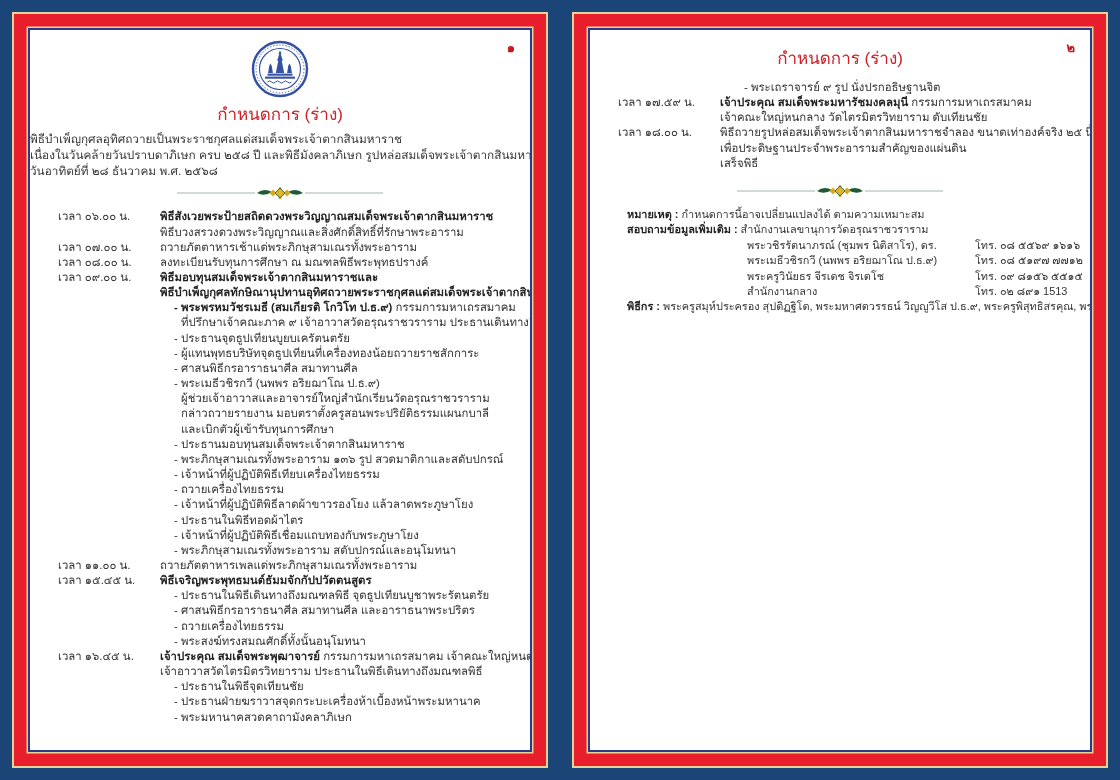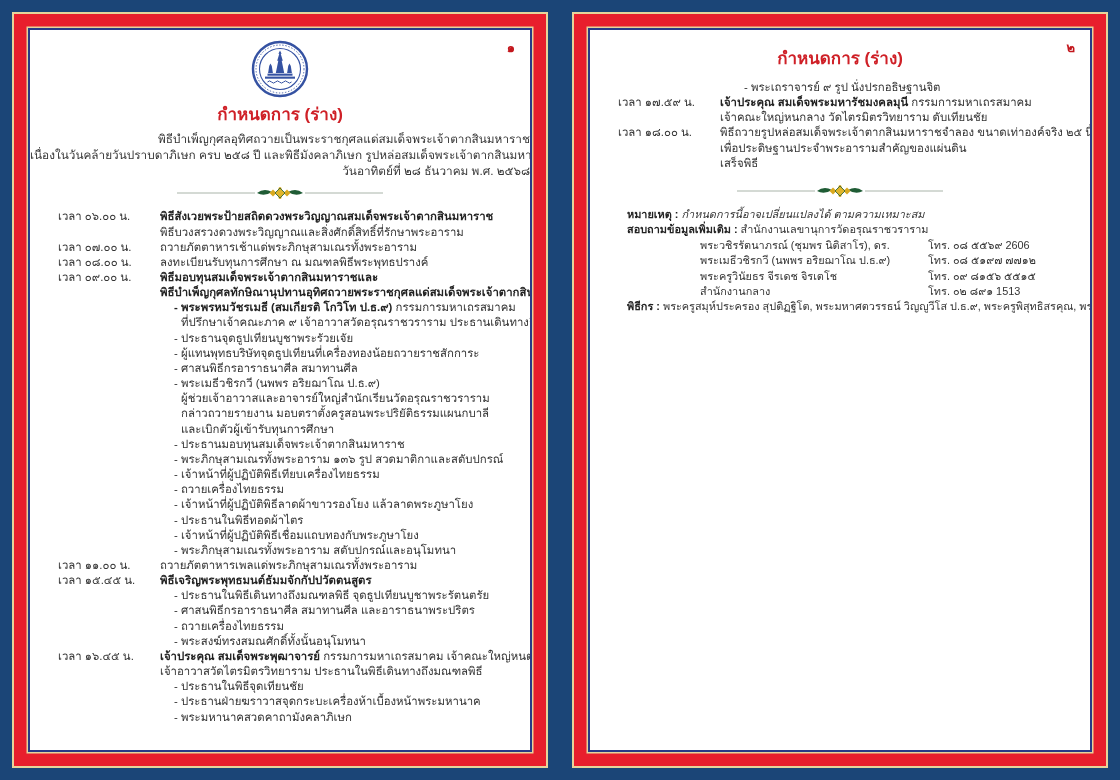--- a/index.html
+++ b/index.html
@@ -14,26 +14,26 @@
     overflow:hidden;
   }
   #sheet1{left:30px}
   #sheet2{left:590px}
   .pagenum{
     position:absolute;top:7px;right:15px;color:#c3161c;
     font-size:13px;font-weight:bold;
   }
   .emblem{display:block;margin:10px auto 2px}
   .title{
-    text-align:center;color:#cf2027;font-weight:bold;font-size:17px;
+    text-align:center;color:#cf2027;font-weight:normal;font-size:17px;
     margin:2px 0 5px;white-space:nowrap;
   }
   #sheet2 .title{margin-top:14px}
   .hdr-line{
-    text-align:right;font-size:11.8px;line-height:15.8px;color:#333;
+    text-align:left;font-size:11.8px;line-height:15.8px;color:#333;
     white-space:nowrap;
   }
   .orn{display:block;margin:7px auto 3px}
   #sheet2 .orn{margin:13px auto 9px}
   .schedule{
     margin:9px 8px 0 28px;font-size:11.4px;line-height:15.15px;color:#333;
   }
   #sheet2 .schedule{}
   .entry{display:flex}
   .time{flex:0 0 102px;white-space:nowrap}
@@ -41,22 +41,22 @@
   .line{white-space:nowrap}
   .line strong{color:#222}
   .i1{padding-left:14px}
   .i2{padding-left:21px}
   .i3{padding-left:24px}
   .notes{
     margin:4px 18px 0 37px;font-size:10.9px;line-height:15.4px;color:#333;
   }
   .noterow{white-space:nowrap}
   .noterow .lbl{font-weight:bold;color:#222}
-  .note-italic{font-style:italic}
-  .contact{display:flex;margin-left:73px;white-space:nowrap}
+  .note-italic{}
+  .contact{display:flex;margin-left:120px;white-space:nowrap}
   .cname{flex:0 0 228px}
   .mc2{padding-left:24px}
 </style>
 </head>
 <body>
 
 <svg width="0" height="0" style="position:absolute">
   <defs>
     <g id="orn-motif">
       <line x1="2" y1="7" x2="80" y2="7" stroke="#a9b4a9" stroke-width="1"></line>
@@ -121,21 +121,21 @@
           <div class="line">ลงทะเบียนรับทุนการศึกษา ณ มณฑลพิธีพระพุทธปรางค์</div>
         </div>
       </div>
       <div class="entry">
         <div class="time">เวลา ๐๙.๐๐ น.</div>
         <div class="lines">
           <div class="line"><strong>พิธีมอบทุนสมเด็จพระเจ้าตากสินมหาราชและ</strong></div>
           <div class="line"><strong>พิธีบำเพ็ญกุศลทักษิณานุปทานอุทิศถวายพระราชกุศลแด่สมเด็จพระเจ้าตากสินมหาราช</strong></div>
           <div class="line i1"><strong>- พระพรหมวัชรเมธี (สมเกียรติ โกวิโท ป.ธ.๙)</strong> กรรมการมหาเถรสมาคม</div>
           <div class="line i2">ที่ปรึกษาเจ้าคณะภาค ๙ เจ้าอาวาสวัดอรุณราชวราราม ประธานเดินทางถึงมณฑลพิธี</div>
-          <div class="line i1">- ประธานจุดธูปเทียนบูชาพระรัวยเจัย</div>
+          <div class="line i1">- ประธานจุดธูปเทียนบูยบเครัตนตรัย</div>
           <div class="line i1">- ผู้แทนพุทธบริษัทจุดธูปเทียนที่เครื่องทองน้อยถวายราชสักการะ</div>
           <div class="line i1">- ศาสนพิธีกรอาราธนาศีล สมาทานศีล</div>
           <div class="line i1">- พระเมธีวชิรกวี (นพพร อริยฌาโณ ป.ธ.๙)</div>
           <div class="line i2">ผู้ช่วยเจ้าอาวาสและอาจารย์ใหญ่สำนักเรียนวัดอรุณราชวราราม</div>
           <div class="line i2">กล่าวถวายรายงาน มอบตราตั้งครูสอนพระปริยัติธรรมแผนกบาลี</div>
           <div class="line i2">และเบิกตัวผู้เข้ารับทุนการศึกษา</div>
           <div class="line i1">- ประธานมอบทุนสมเด็จพระเจ้าตากสินมหาราช</div>
           <div class="line i1">- พระภิกษุสามเณรทั้งพระอาราม ๑๓๖ รูป สวดมาติกาและสดับปกรณ์</div>
           <div class="line i1">- เจ้าหน้าที่ผู้ปฏิบัติพิธีเทียบเครื่องไทยธรรม</div>
           <div class="line i1">- ถวายเครื่องไทยธรรม</div>
@@ -212,21 +212,21 @@
       <span class="lbl">หมายเหตุ :</span>
       <span class="note-italic"> </span><span class="note-italic">กำหนดการนี้อาจเปลี่ยนแปลงได้ ตามความเหมาะสม</span>
     </div>
     <div class="noterow">
       <span class="lbl">สอบถามข้อมูลเพิ่มเติม :</span>
       <span> </span><span>สำนักงานเลขานุการวัดอรุณราชวราราม</span>
     </div>
     <div id="contacts">
         <div class="contact">
           <div class="cname">พระวชิรรัตนาภรณ์ (ชุมพร นิติสาโร), ดร.</div>
-          <div class="cphone">โทร. ๐๘ ๕๕๖๙ 2606</div>
+          <div class="cphone">โทร. ๐๘ ๕๕๖๙ ๑๖๑๖</div>
         </div>
         <div class="contact">
           <div class="cname">พระเมธีวชิรกวี (นพพร อริยฌาโณ ป.ธ.๙)</div>
           <div class="cphone">โทร. ๐๘ ๕๑๙๗ ๗๗๑๒</div>
         </div>
         <div class="contact">
           <div class="cname">พระครูวินัยธร จีรเดช จิรเตโช</div>
           <div class="cphone">โทร. ๐๙ ๘๑๕๖ ๕๕๑๕</div>
         </div>
         <div class="contact">

